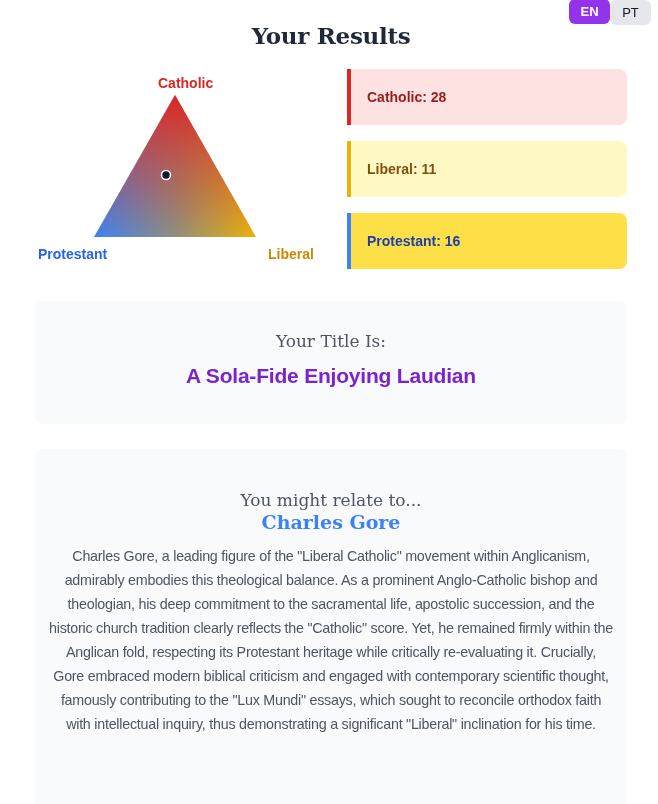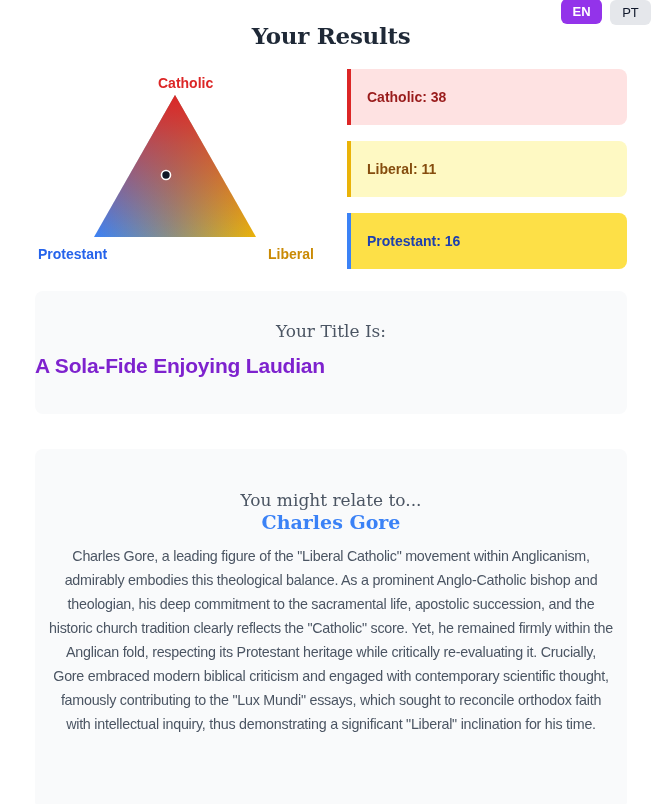--- a/index.html
+++ b/index.html
@@ -1,42 +1,42 @@
 <!DOCTYPE html>
 <html><head>
 <meta charset="utf-8">
 <style>
   * { box-sizing: border-box; margin: 0; padding: 0; }
   html, body { width: 658px; height: 804px; overflow: hidden; background: #ffffff; }
   body { font-family: "Liberation Sans", sans-serif; color: #374151; position: relative; }
 
-  .lang-switch { position: absolute; top: 0; right: 7px; display: flex; gap: 8px; }
+  .lang-switch { position: absolute; top: 0; right: 7px; display: flex; }
   .lang-btn { width: 41px; height: 25px; border-radius: 0 0 6px 6px; border: none; font-family: "Liberation Sans", sans-serif; font-size: 13px; font-weight: 700; display: flex; align-items: center; justify-content: center; cursor: pointer; }
   .lang-btn.active { background: #9333ea; color: #ffffff; border-radius: 6px; height: 25px; margin-top: -1px; }
   .lang-btn.inactive { background: #e5e7eb; color: #0f172a; border-radius: 6px; font-weight: 500; }
 
   .page-title { position: absolute; top: 22px; left: 0; width: 662px; text-align: center; font-family: "DejaVu Serif", serif; font-size: 23px; font-weight: 700; color: #1f2937; letter-spacing: -0.3px; }
 
   .chart-wrap { position: absolute; left: 30px; top: 70px; width: 280px; height: 200px; }
   .chart-wrap svg { position: absolute; left: 0; top: 0; }
   .axis-label { position: absolute; font-family: "Liberation Sans", sans-serif; font-size: 14px; font-weight: 700; }
   .lbl-catholic { left: 128px; top: 5px; color: #dc2626; }
   .lbl-protestant { left: 8px; top: 176px; color: #2563eb; }
   .lbl-liberal { left: 238px; top: 176px; color: #ca8a04; }
 
   .scores { position: absolute; left: 347px; top: 69px; width: 280px; }
   .score-card { height: 56px; border-radius: 0 8px 8px 0; border-left: 4px solid; display: flex; align-items: center; padding-left: 16px; font-family: "Liberation Sans", sans-serif; font-size: 14px; font-weight: 700; margin-bottom: 16px; }
   .score-card.catholic { background: #fee2e2; border-left-color: #dc2626; color: #991b1b; }
   .score-card.liberal { background: #fef9c3; border-left-color: #eab308; color: #854d0e; }
   .score-card.protestant { background: #fde047; border-left-color: #3b82f6; color: #1e40af; }
 
   .panel { position: absolute; left: 35px; width: 592px; background: #f9fafb; border-radius: 8px; }
-  .title-panel { top: 291px; height: 123px; }
+  .title-panel { top: 301px; height: 123px; }
   .title-label { position: absolute; top: 30px; width: 100%; text-align: center; font-family: "DejaVu Serif", serif; font-size: 17px; color: #4b5563; }
-  .title-value { position: absolute; top: 63px; width: 100%; font-family: "Liberation Sans", sans-serif; font-size: 21px; font-weight: 700; color: #7e22ce; letter-spacing: -0.2px; }
+  .title-value { position: absolute; top: 63px; width: 100%; text-align: center; font-family: "Liberation Sans", sans-serif; font-size: 21px; font-weight: 700; color: #7e22ce; letter-spacing: -0.2px; }
 
   .relate-panel { top: 449px; height: 360px; }
   .relate-label { position: absolute; top: 29px; width: 100%; text-align: center; font-family: "DejaVu Serif", serif; font-size: 17px; color: #4b5563; margin-top: 12px; }
   .relate-name { position: absolute; top: 62px; width: 100%; text-align: center; font-family: "DejaVu Serif", serif; font-size: 19px; font-weight: 700; color: #3b82f6; }
   .relate-desc { position: absolute; top: 95px; left: 14px; width: 564px; text-align: center; font-family: "Liberation Sans", sans-serif; font-size: 14.3px; line-height: 24px; color: #4b5563; letter-spacing: -0.25px; }
 </style>
 </head>
 <body>
 
 <div class="lang-switch">
@@ -63,21 +63,21 @@
     <polygon points="145,25 64,167 226,167" fill="url(#gBlueYellow)"></polygon>
     <polygon points="145,25 64,167 226,167" fill="url(#gRed)"></polygon>
     <circle cx="136" cy="105" r="4.5" fill="#111827" stroke="#ffffff" stroke-width="1.6"></circle>
   </svg>
   <span class="axis-label lbl-catholic">Catholic</span>
   <span class="axis-label lbl-protestant">Protestant</span>
   <span class="axis-label lbl-liberal">Liberal</span>
 </div>
 
 <div class="scores">
-  <div class="score-card catholic">Catholic: 38</div>
+  <div class="score-card catholic">Catholic: 28</div>
   <div class="score-card liberal">Liberal: 11</div>
   <div class="score-card protestant">Protestant: 16</div>
 </div>
 
 <section class="panel title-panel">
   <div class="title-label">Your Title Is:</div>
   <div class="title-value">A Sola-Fide Enjoying Laudian</div>
 </section>
 
 <section class="panel relate-panel">

